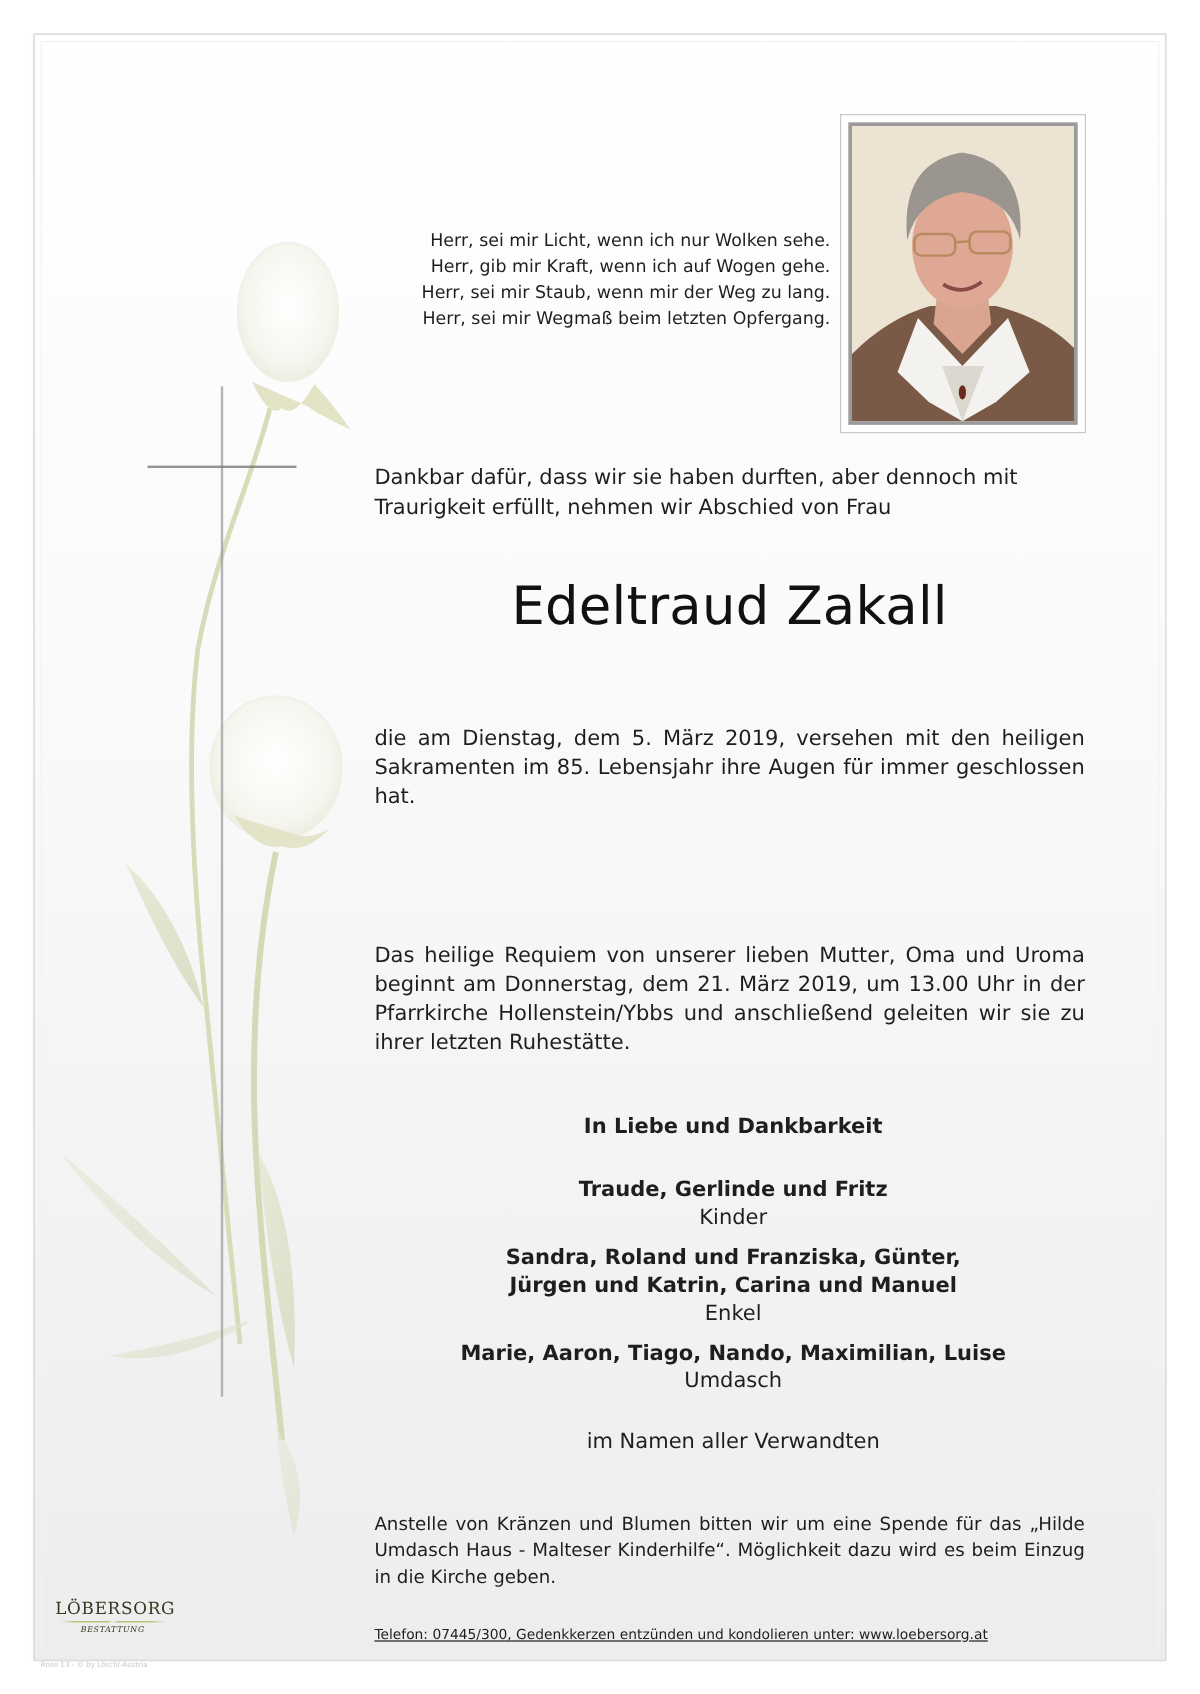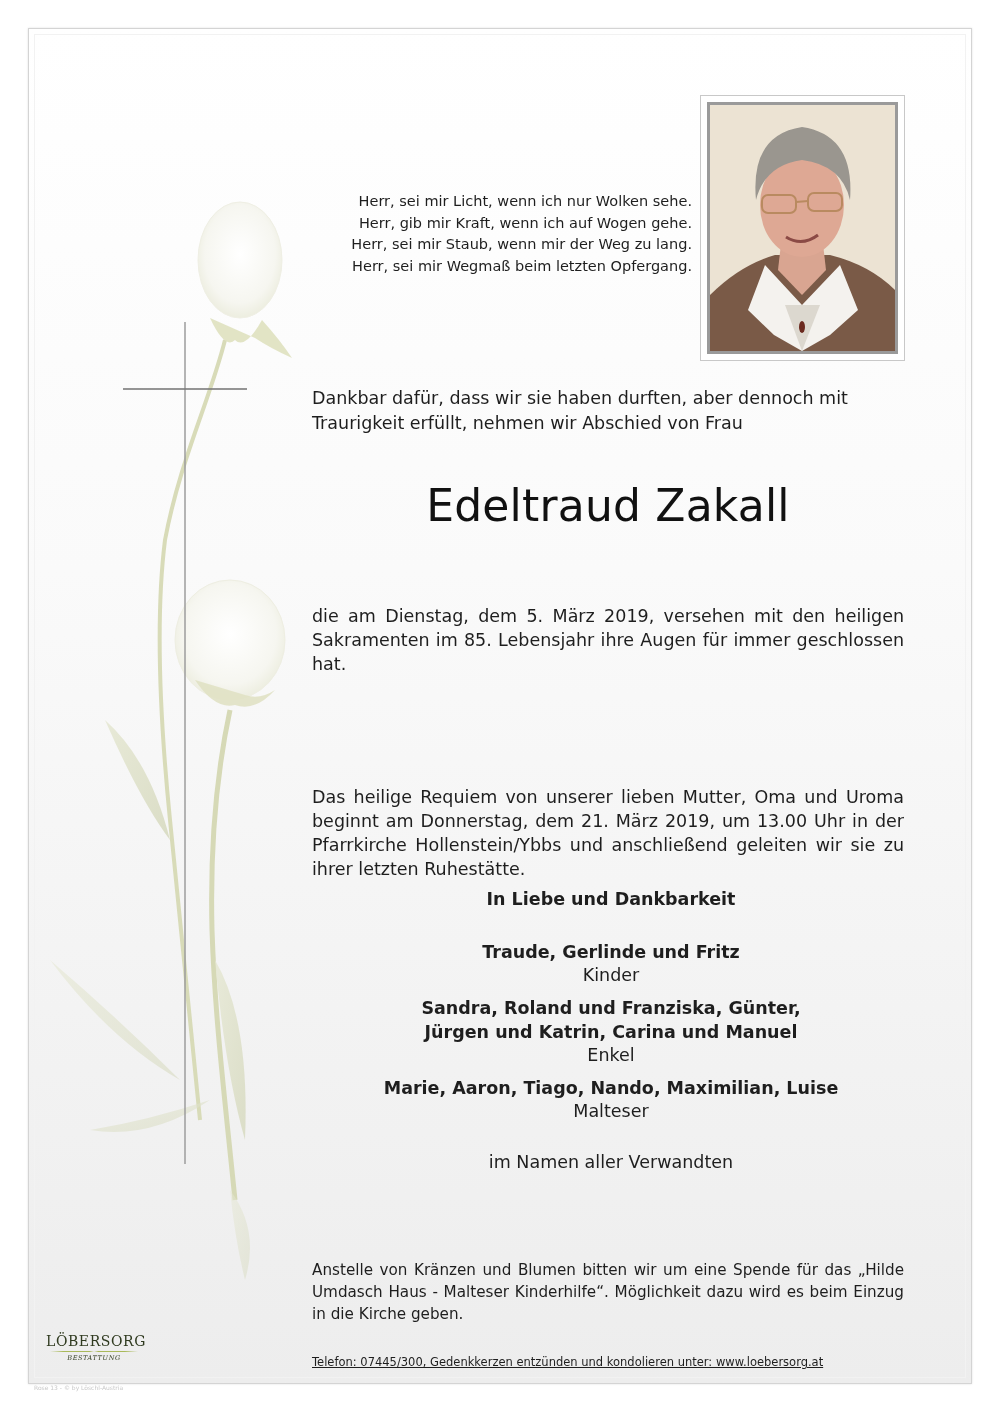--- a/index.html
+++ b/index.html
@@ -53,21 +53,21 @@
       font-size: 44px; line-height: 60px; color: #111; letter-spacing: 0.2px; font-weight: normal;
     }
     .para {
       position: absolute; left: 312px; width: 592px;
       font-size: 17.5px; line-height: 24px; text-align: justify; color: #1e1e1e;
     }
     .p1 { top: 604px; }
     .p2 { top: 681px; }
     .p3 { top: 785px; }
 
-    .mourners { position: absolute; left: 312px; top: 887px; width: 598px; text-align: center; color: #1e1e1e; }
+    .mourners { position: absolute; left: 312px; top: 927px; width: 598px; text-align: center; color: #1e1e1e; }
     .m-bold { font-weight: bold; font-size: 17.5px; line-height: 24px; }
     .m-rel { font-size: 17.5px; line-height: 22px; }
     .m-gap1 { height: 29px; }
     .m-gap2 { height: 10px; }
     .m-gap3 { height: 29px; }
 
     .donation {
       position: absolute; left: 312px; top: 1259px; width: 592px;
       font-size: 15.2px; line-height: 22px; text-align: justify; color: #1e1e1e;
     }
@@ -174,21 +174,21 @@
     <div class="m-bold">In Liebe und Dankbarkeit</div>
     <div class="m-gap1"></div>
     <div class="m-bold">Traude, Gerlinde und Fritz</div>
     <div class="m-rel">Kinder</div>
     <div class="m-gap2"></div>
     <div class="m-bold">Sandra, Roland und Franziska, Günter,</div>
     <div class="m-bold">Jürgen und Katrin, Carina und Manuel</div>
     <div class="m-rel">Enkel</div>
     <div class="m-gap2"></div>
     <div class="m-bold">Marie, Aaron, Tiago, Nando, Maximilian, Luise</div>
-    <div class="m-rel">Malteser</div>
+    <div class="m-rel">Umdasch</div>
     <div class="m-gap3"></div>
     <div class="m-rel">im Namen aller Verwandten</div>
   </div>
 
   <div class="donation">Anstelle von Kränzen und Blumen bitten wir um eine Spende für das „Hilde Umdasch Haus - Malteser Kinderhilfe“. Möglichkeit dazu wird es beim Einzug in die Kirche geben.</div>
 
   <div class="contact">Telefon: 07445/300, Gedenkkerzen entzünden und kondolieren unter: www.loebersorg.at</div>
 
   <div class="logo">
     <div class="logo-name">LÖBERSORG</div>

